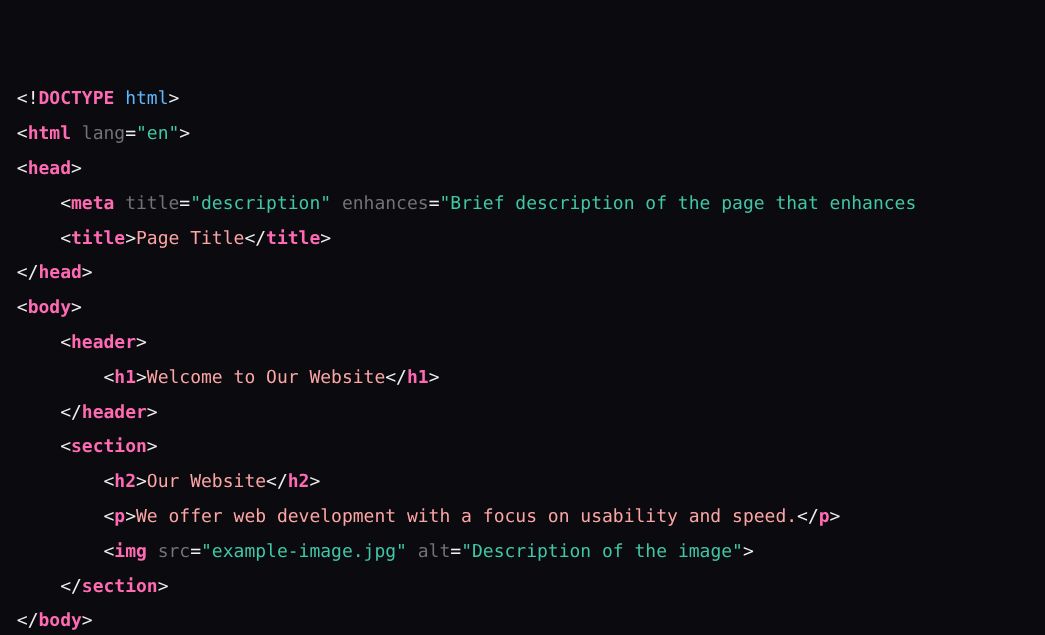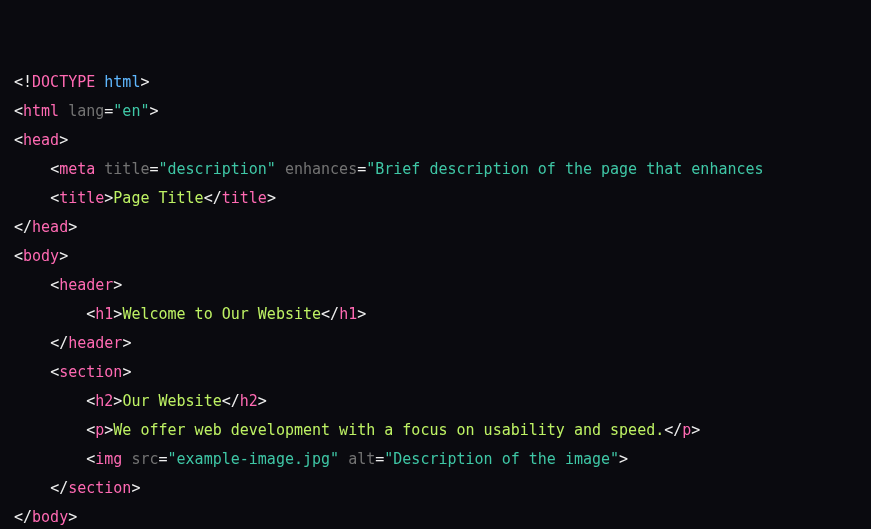--- a/index.html
+++ b/index.html
@@ -9,25 +9,25 @@
     font-size: 15px;
     line-height: 29px;
     color: #f0f0f0;
     padding: 10px 14px;
     width: 871px;
     height: 529px;
     overflow: hidden;
     white-space: pre;
   }
   .pun  { color: #f0f0f0; }  
-  .tag  { color: #ff6ab3; }  
+  .tag  { color: #ff6ab3; font-weight: bold; }  
   .doct { color: #5fb8ff; }  
   .attr { color: #737373; }  
   .val  { color: #3fc7a6; }  
-  .txt  { color: #bef264; }  
+  .txt  { color: #fca5a5; }  
 </style>
 </head>
 <body>
 
 <div><span class="pun">&lt;!</span><span class="tag">DOCTYPE</span><span class="pun"> </span><span class="doct">html</span><span class="pun">&gt;</span>
 <span class="pun">&lt;</span><span class="tag">html</span><span class="pun"> </span><span class="attr">lang</span><span class="pun">=</span><span class="val">"en"</span><span class="pun">&gt;</span>
 <span class="pun">&lt;</span><span class="tag">head</span><span class="pun">&gt;</span>
 <span class="pun">    </span><span class="pun">&lt;</span><span class="tag">meta</span><span class="pun"> </span><span class="attr">title</span><span class="pun">=</span><span class="val">"description"</span><span class="pun"> </span><span class="attr">enhances</span><span class="pun">=</span><span class="val">"Brief description of the page that enhances </span>
 <span class="pun">    </span><span class="pun">&lt;</span><span class="tag">title</span><span class="pun">&gt;</span><span class="txt">Page Title</span><span class="pun">&lt;/</span><span class="tag">title</span><span class="pun">&gt;</span>
 <span class="pun">&lt;/</span><span class="tag">head</span><span class="pun">&gt;</span>

